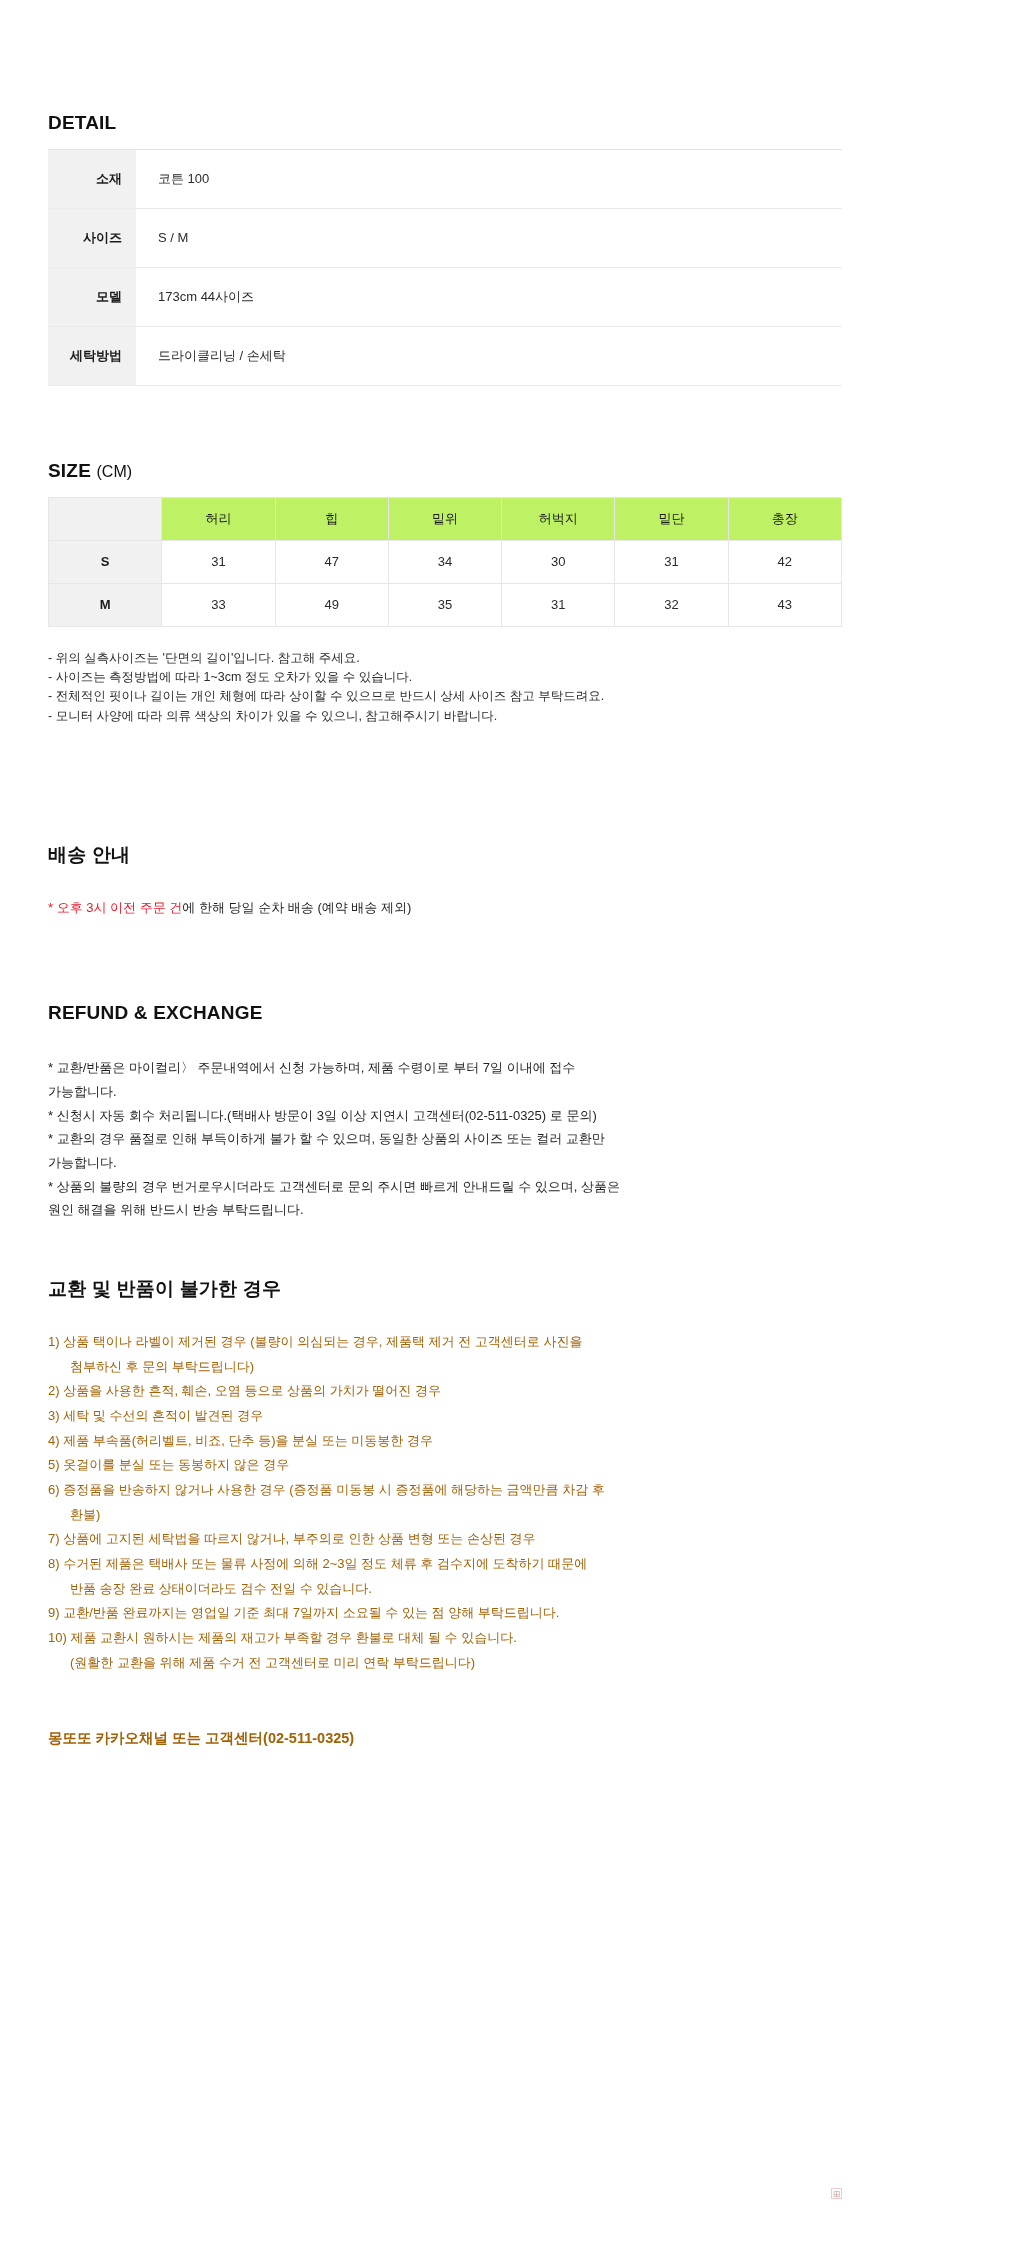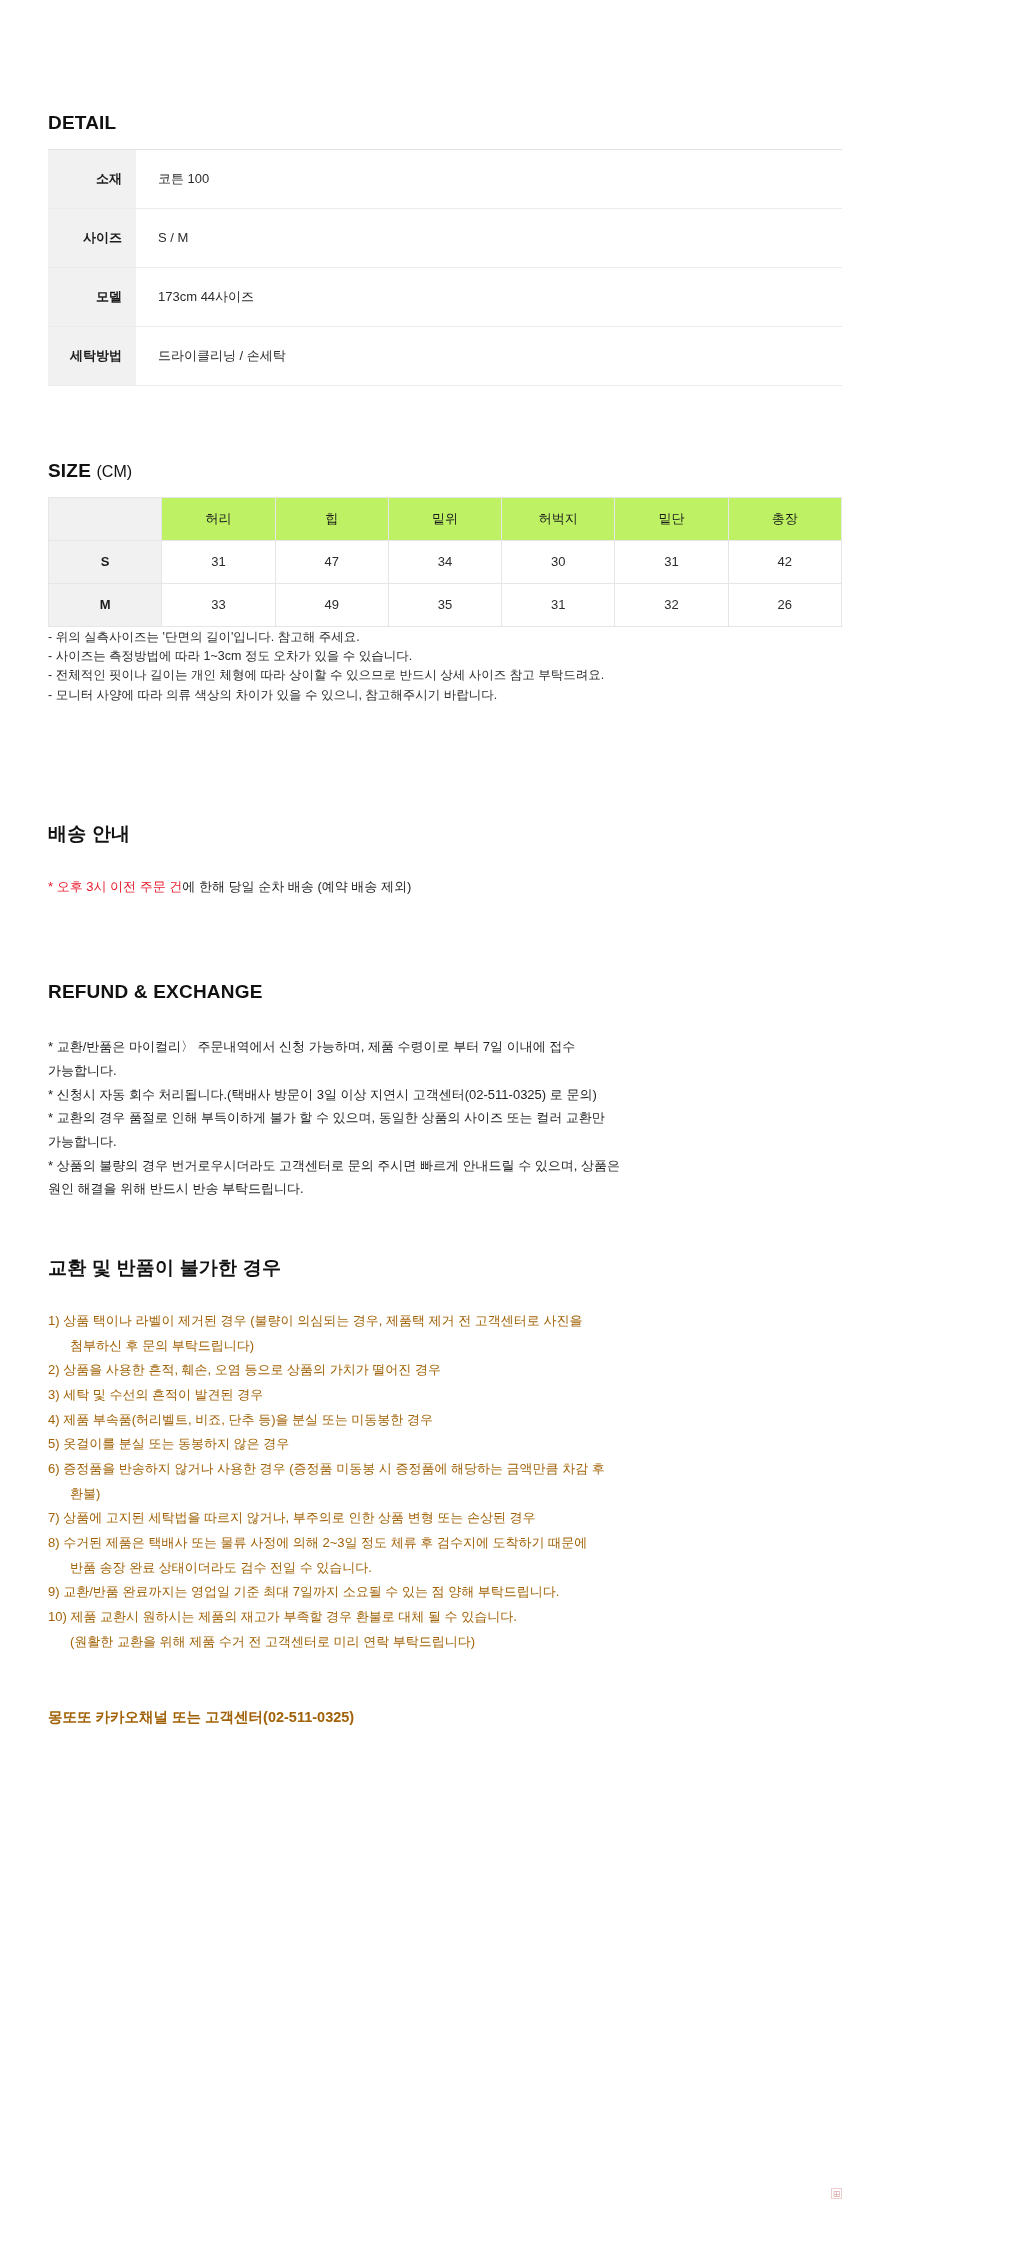--- a/index.html
+++ b/index.html
@@ -97,21 +97,21 @@
     background: #f1f1f1;
     font-weight: bold;
     color: #1b1b1b;
   }
   .size-table tbody td {
     background: #ffffff;
     color: #2b2b2b;
     font-weight: normal;
   }
   .size-notes {
-    margin-top: 1px;
+    margin-top: 22px;
     font-size: 12.5px;
     line-height: 1.55;
     color: #2b2b2b;
   }
   .size-notes div { white-space: pre; }
 
   
   .shipping-block { padding-top: 118px; }
   .shipping-line {
     margin-top: 31px;
@@ -221,21 +221,21 @@
           <td>31</td>
           <td>42</td>
         </tr>
         <tr>
           <th>M</th>
           <td>33</td>
           <td>49</td>
           <td>35</td>
           <td>31</td>
           <td>32</td>
-          <td>26</td>
+          <td>43</td>
         </tr>
       </tbody>
     </table>
     <div class="size-notes">
       <div>- 위의 실측사이즈는 '단면의 길이'입니다. 참고해 주세요.</div>
       <div>- 사이즈는 측정방법에 따라 1~3cm 정도 오차가 있을 수 있습니다.</div>
       <div>- 전체적인 핏이나 길이는 개인 체형에 따라 상이할 수 있으므로 반드시 상세 사이즈 참고 부탁드려요.</div>
       <div>- 모니터 사양에 따라 의류 색상의 차이가 있을 수 있으니, 참고해주시기 바랍니다.</div>
     </div>
   </section>

